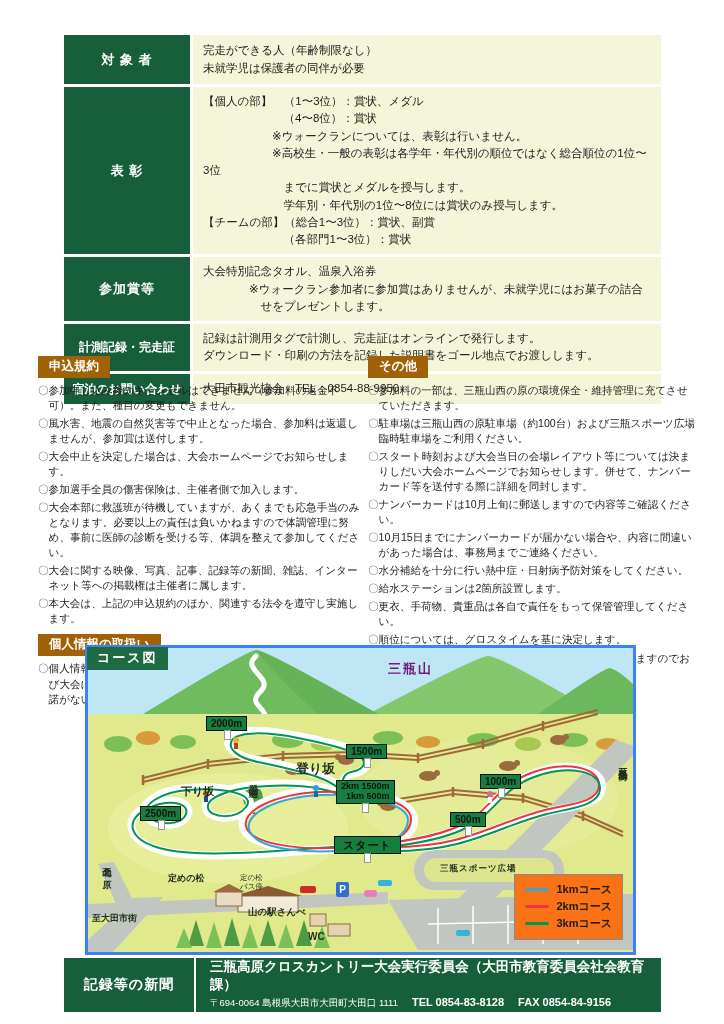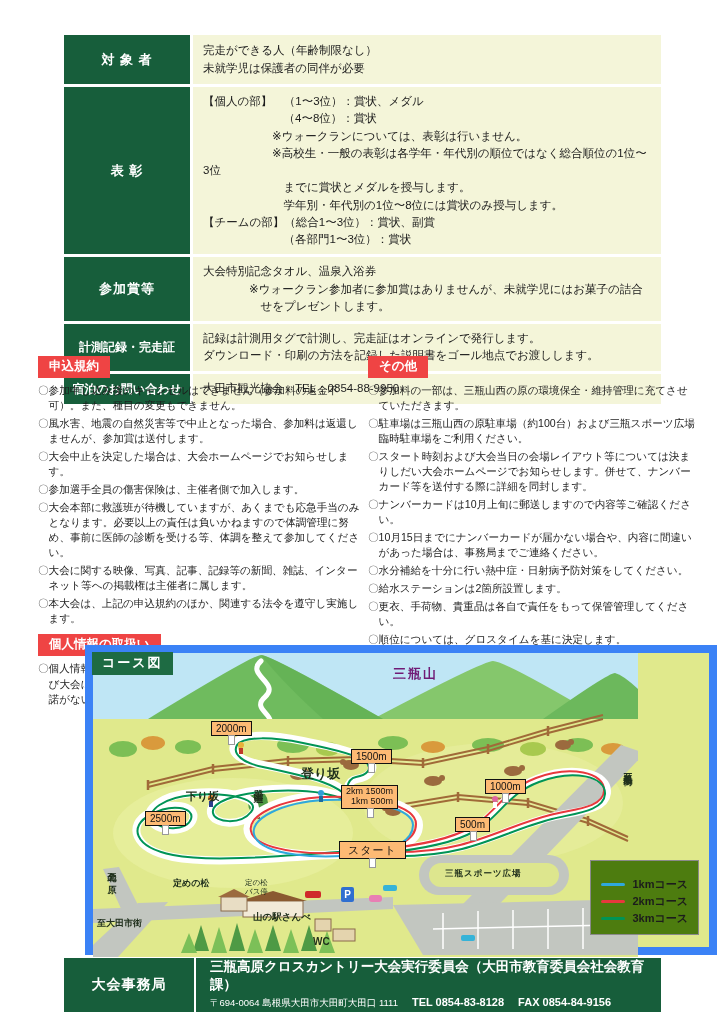--- a/index.html
+++ b/index.html
@@ -25,74 +25,74 @@
   .it-row:nth-child(2) .it-content{min-height:128px;}
   .it-row:nth-child(3) .it-content{min-height:62px;}
   .it-row:nth-child(4) .it-content{min-height:40px;}
   .it-row:nth-child(5) .it-content{min-height:25px;display:flex;flex-direction:column;justify-content:center;}
   .tline{white-space:pre-wrap;}
   
   .col{position:absolute;top:356px;}
   .col-left{left:38px;width:324px;}
   .col-right{left:368px;width:330px;}
   .sec-heading{
-    display:inline-block;background:#ef4444;color:#fff;font-weight:bold;
+    display:inline-block;background:#a16207;color:#fff;font-weight:bold;
     font-size:12.5px;padding:2px 11px 3px;margin:0 0 5px 0;
   }
   .sec-items{margin:0 0 8px 0;}
   .sec-item{
     font-size:10.6px;line-height:1.42;margin:0 0 3px 0;color:#1c1c1c;
     padding-left:1em;text-indent:-1em;white-space:pre-wrap;
   }
   
   .map{
-    position:absolute;left:85px;top:645px;width:632px;height:310px;
-    border:8px solid #3b82f6;box-sizing:border-box;background:#e0e98c;
+    position:absolute;left:85px;top:645px;width:551px;height:310px;
+    border:3px solid #3b82f6;box-sizing:border-box;background:#e0e98c;
   }
   .map svg{position:absolute;left:0;top:0;width:545px;height:304px;display:block;}
   .map-tab{
     position:absolute;left:-1px;top:-1px;background:#1e6b43;color:#fff;
     font-weight:bold;font-size:13px;padding:2px 10px 3px;z-index:30;letter-spacing:2px;
   }
   .map-label{position:absolute;color:#20301c;font-weight:bold;z-index:20;white-space:nowrap;}
   .lbl-mountain{left:300px;top:12px;font-size:13px;letter-spacing:2px;color:#701a75;}
   .lbl-noborizaka{left:208px;top:112px;font-size:13px;}
   .lbl-kudarizaka{left:70px;top:136px;font-size:11px;margin-left:23px;}
   .lbl-tozando{left:158px;top:128px;font-size:10px;writing-mode:vertical-rl;letter-spacing:2px;}
   .lbl-kitanohara{left:12px;top:212px;font-size:9px;writing-mode:vertical-rl;letter-spacing:1px;}
   .lbl-sadamenomatsu{left:80px;top:224px;font-size:9px;}
   .lbl-busstop{left:152px;top:226px;font-size:7.5px;line-height:1.15;font-weight:normal;}
   .lbl-yamanoeki{left:160px;top:258px;font-size:9.5px;}
   .lbl-odashigai{left:4px;top:264px;font-size:9px;}
   .lbl-wc{left:220px;top:283px;font-size:10px;}
   .lbl-sports{left:352px;top:215px;font-size:8.5px;letter-spacing:1px;}
   .lbl-onsengai{left:528px;top:112px;font-size:9px;writing-mode:vertical-rl;letter-spacing:1px;}
   .dist-sign{
-    position:absolute;background:#fdba74;border:1.5px solid #111;color:#111;
-    font-weight:normal;font-size:10px;line-height:1.1;padding:1px 4px;z-index:22;white-space:nowrap;
+    position:absolute;background:#15803d;border:1.5px solid #111;color:#111;
+    font-weight:bold;font-size:10px;line-height:1.1;padding:1px 4px;z-index:22;white-space:nowrap;
   }
   .dist-sign::after{
     content:"";position:absolute;left:50%;top:100%;width:5px;height:8px;margin-left:-3px;
     background:#fff;border:1px solid #999;
   }
   .sign-2000{left:118px;top:68px;}
   .sign-1500{left:258px;top:96px;}
   .sign-2500{left:52px;top:158px;}
   .sign-1000{left:392px;top:126px;}
   .sign-500{left:362px;top:164px;}
   .sign-combo{left:248px;top:132px;font-size:9px;text-align:right;}
   .sign-start{left:246px;top:188px;font-size:11px;letter-spacing:1px;padding:2px 8px;}
   .p-sign{
     position:absolute;left:248px;top:234px;width:13px;height:15px;background:#2f6fd0;
     color:#fff;font-weight:bold;font-size:10px;text-align:center;line-height:15px;
     border-radius:2px;z-index:21;
   }
   .legend{
-    position:absolute;right:10px;bottom:12px;background:#4d7c0f;border:1px solid #8a8a8a;
-    padding:14px 10px 6px;z-index:25;
+    position:absolute;right:10px;bottom:12px;background:#f97316;border:1px solid #8a8a8a;
+    padding:5px 10px 6px;z-index:25;
   }
   .legend-row{display:flex;align-items:center;gap:7px;margin:2px 0;}
   .legend-swatch{width:24px;height:3px;border-radius:2px;}
   .legend-label{font-size:11px;font-weight:bold;color:#1c1c1c;}
   
   .footer{
     position:absolute;left:64px;top:958px;width:597px;height:54px;background:#175e3b;
     color:#fff;display:flex;align-items:stretch;
   }
   .footer-label{
@@ -370,21 +370,21 @@
       <div class="legend-label">2kmコース</div>
     </div>
     <div class="legend-row">
       <div class="legend-swatch" style="background: rgb(0, 148, 86);"></div>
       <div class="legend-label">3kmコース</div>
     </div>
   </div>
 </div>
 
 <div class="footer">
-  <div class="footer-label">大会事務局</div>
+  <div class="footer-label">記録等の新聞</div>
   <div class="footer-body">
     <div class="footer-org">三瓶高原クロスカントリー大会実行委員会（大田市教育委員会社会教育課）</div>
     <div class="footer-line2">
       <span class="footer-addr">〒694-0064 島根県大田市大田町大田口 1111</span>
       <span class="footer-tel">TEL 0854-83-8128</span>
       <span class="footer-fax">FAX 0854-84-9156</span>
     </div>
   </div>
 </div>
 

